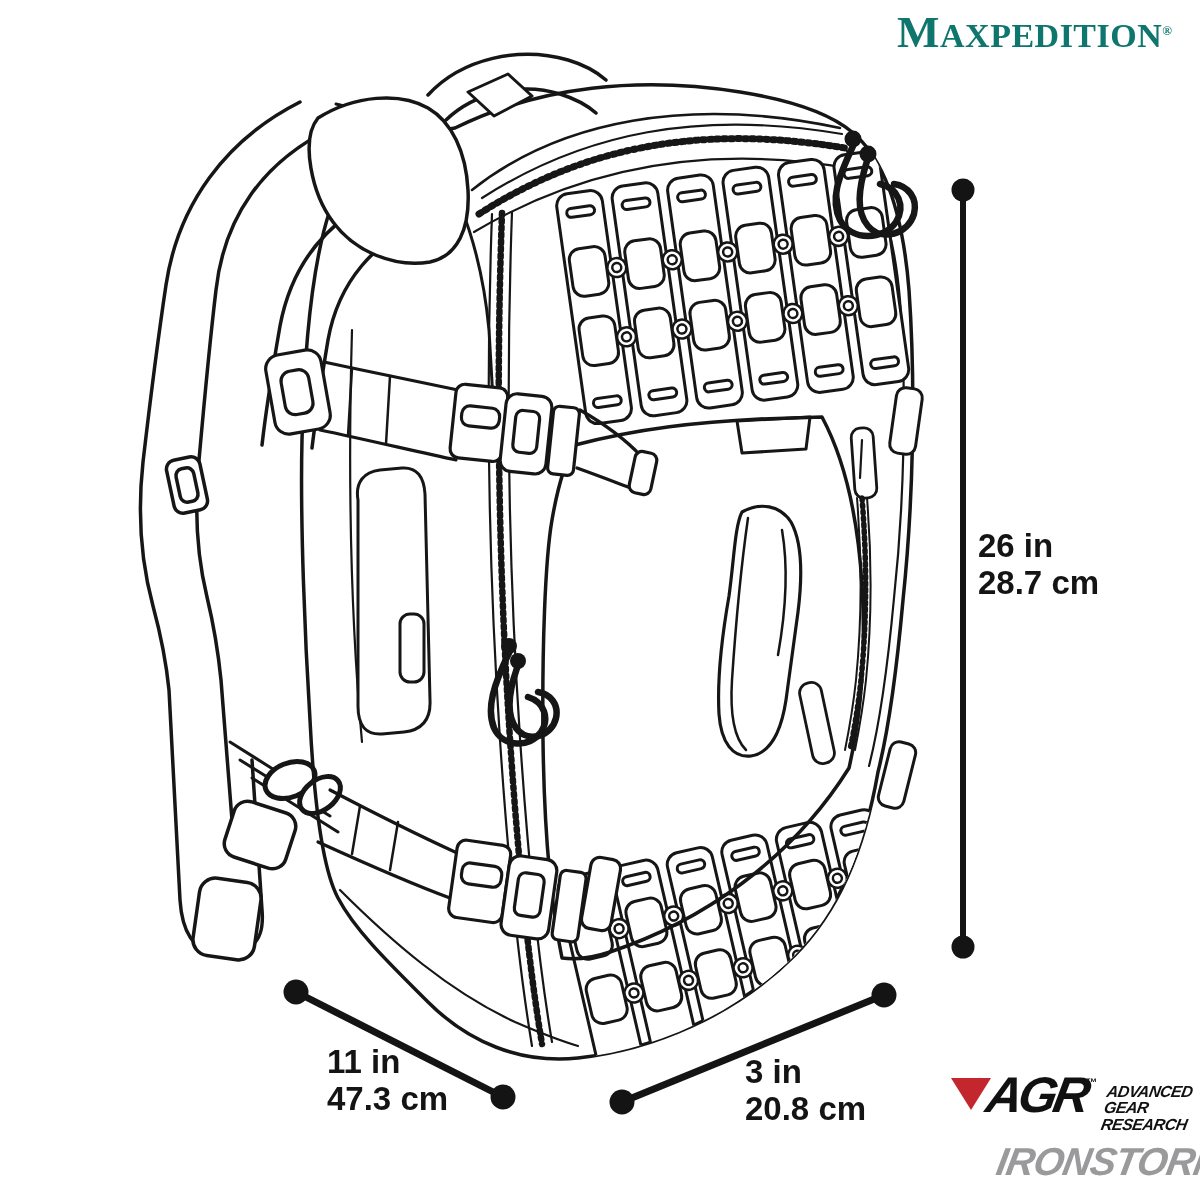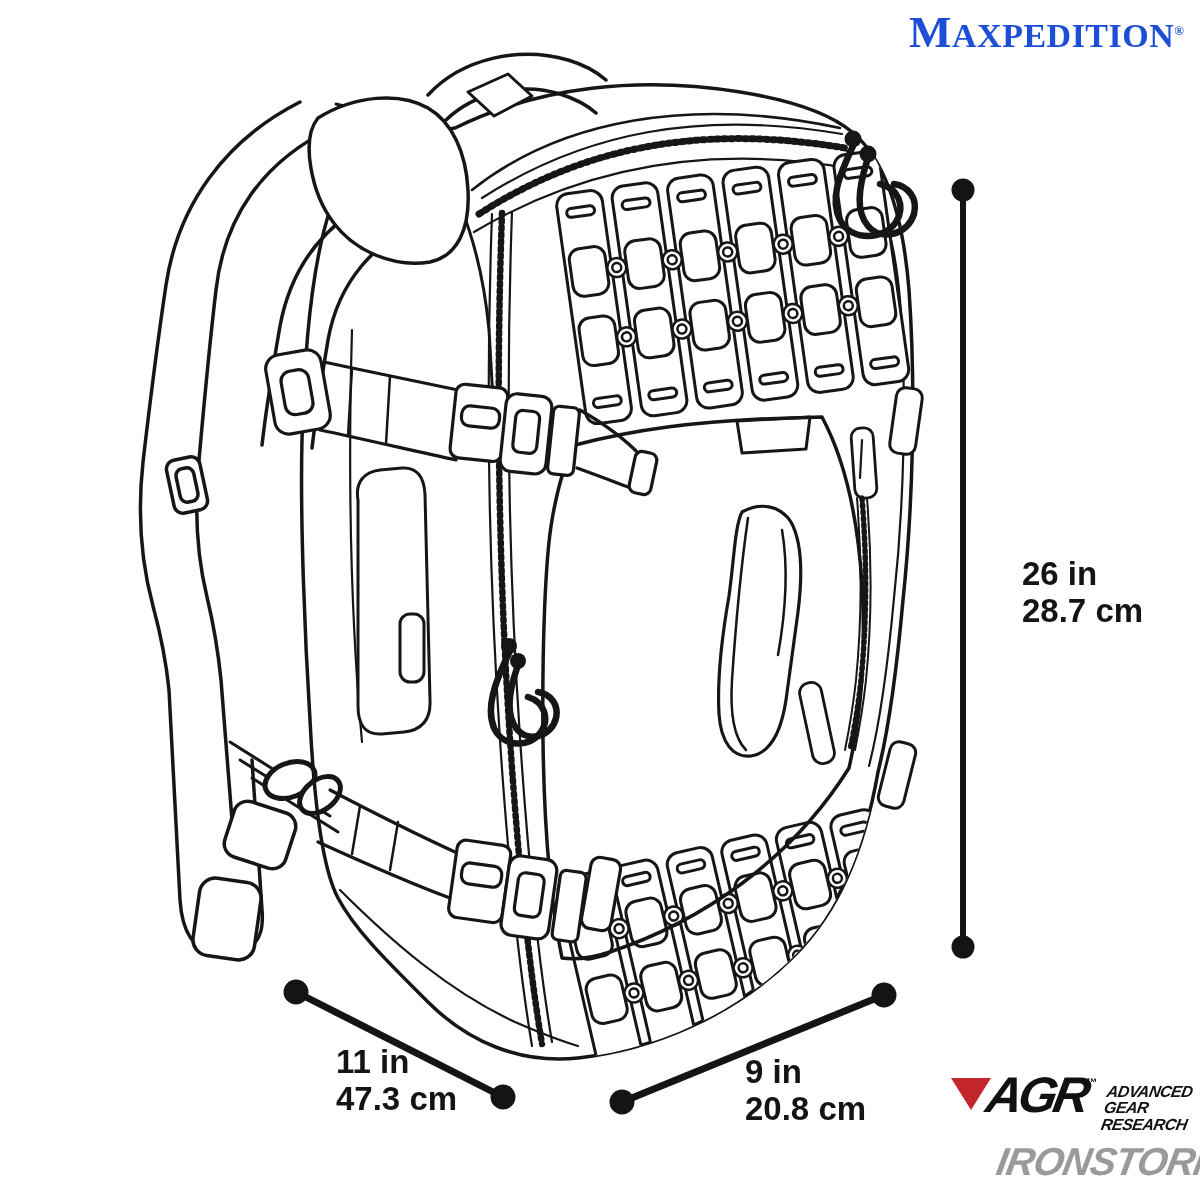--- a/index.html
+++ b/index.html
@@ -1,22 +1,22 @@
 <!DOCTYPE html>
 <html><head>
 <meta charset="utf-8">
 <style>
   html,body{margin:0;padding:0;background:#ffffff;}
   body{width:1200px;height:1200px;position:relative;overflow:hidden;
        font-family:"Liberation Sans",sans-serif;color:#141414;}
   #art{position:absolute;left:0;top:0;}
   .ink{stroke:#161616;fill:none;stroke-linecap:round;stroke-linejoin:round;}
-  .brand{position:absolute;top:6px;right:16px;
+  .brand{position:absolute;top:6px;right:28px;
          font-family:"Liberation Serif",serif;font-weight:700;font-size:34px;
-         letter-spacing:.5px;text-transform:uppercase;color:#1d4ed8;}
+         letter-spacing:.5px;text-transform:uppercase;color:#0f766e;}
   .brand::first-letter{font-size:45px;}
   .brand .reg{font-size:13px;vertical-align:super;letter-spacing:0;}
   .dim-label{position:absolute;font-weight:700;font-size:33px;line-height:1.12;
              color:#141414;white-space:nowrap;}
   .agr{position:absolute;left:951px;top:1072px;display:flex;align-items:flex-start;}
   .agr-tri{width:0;height:0;border-left:20px solid transparent;
            border-right:20px solid transparent;border-top:32px solid #c4262e;
            margin-top:6px;}
   .agr-abbr{font-size:50px;font-weight:700;font-style:italic;line-height:.92;
             letter-spacing:-4px;transform:skewX(-10deg);margin-left:-4px;color:#111;}
@@ -253,32 +253,32 @@
     <g>
       <line x1="622" y1="1102" x2="884" y2="995" stroke-width="7"></line>
       <circle cx="622" cy="1102" r="12.5" fill="#141414" stroke="none"></circle>
       <circle cx="884" cy="995" r="12.5" fill="#141414" stroke="none"></circle>
     </g>
   </g>
 </svg>
 
 <div class="brand"><span>Maxpedition</span><span class="reg">®</span></div>
 
-<div class="dim-label" style="left:978px;top:556px;margin-left:44px;">
+<div class="dim-label" style="left:978px;top:528px;">
   <div>26 in</div>
   <div>28.7 cm</div>
 </div>
 
-<div class="dim-label" style="left:336px;top:1044px;">
+<div class="dim-label" style="left:327px;top:1044px;">
   <div>11 in</div>
   <div>47.3 cm</div>
 </div>
 
 <div class="dim-label" style="left:745px;top:1054px;">
-  <div>9 in</div>
+  <div>3 in</div>
   <div>20.8 cm</div>
 </div>
 
 <div class="agr">
   <div class="agr-tri"></div>
   <div class="agr-abbr">AGR</div>
   <div class="agr-tm">™</div>
   <div class="agr-lines">
     <div>Advanced</div>
     <div>Gear Research</div>

